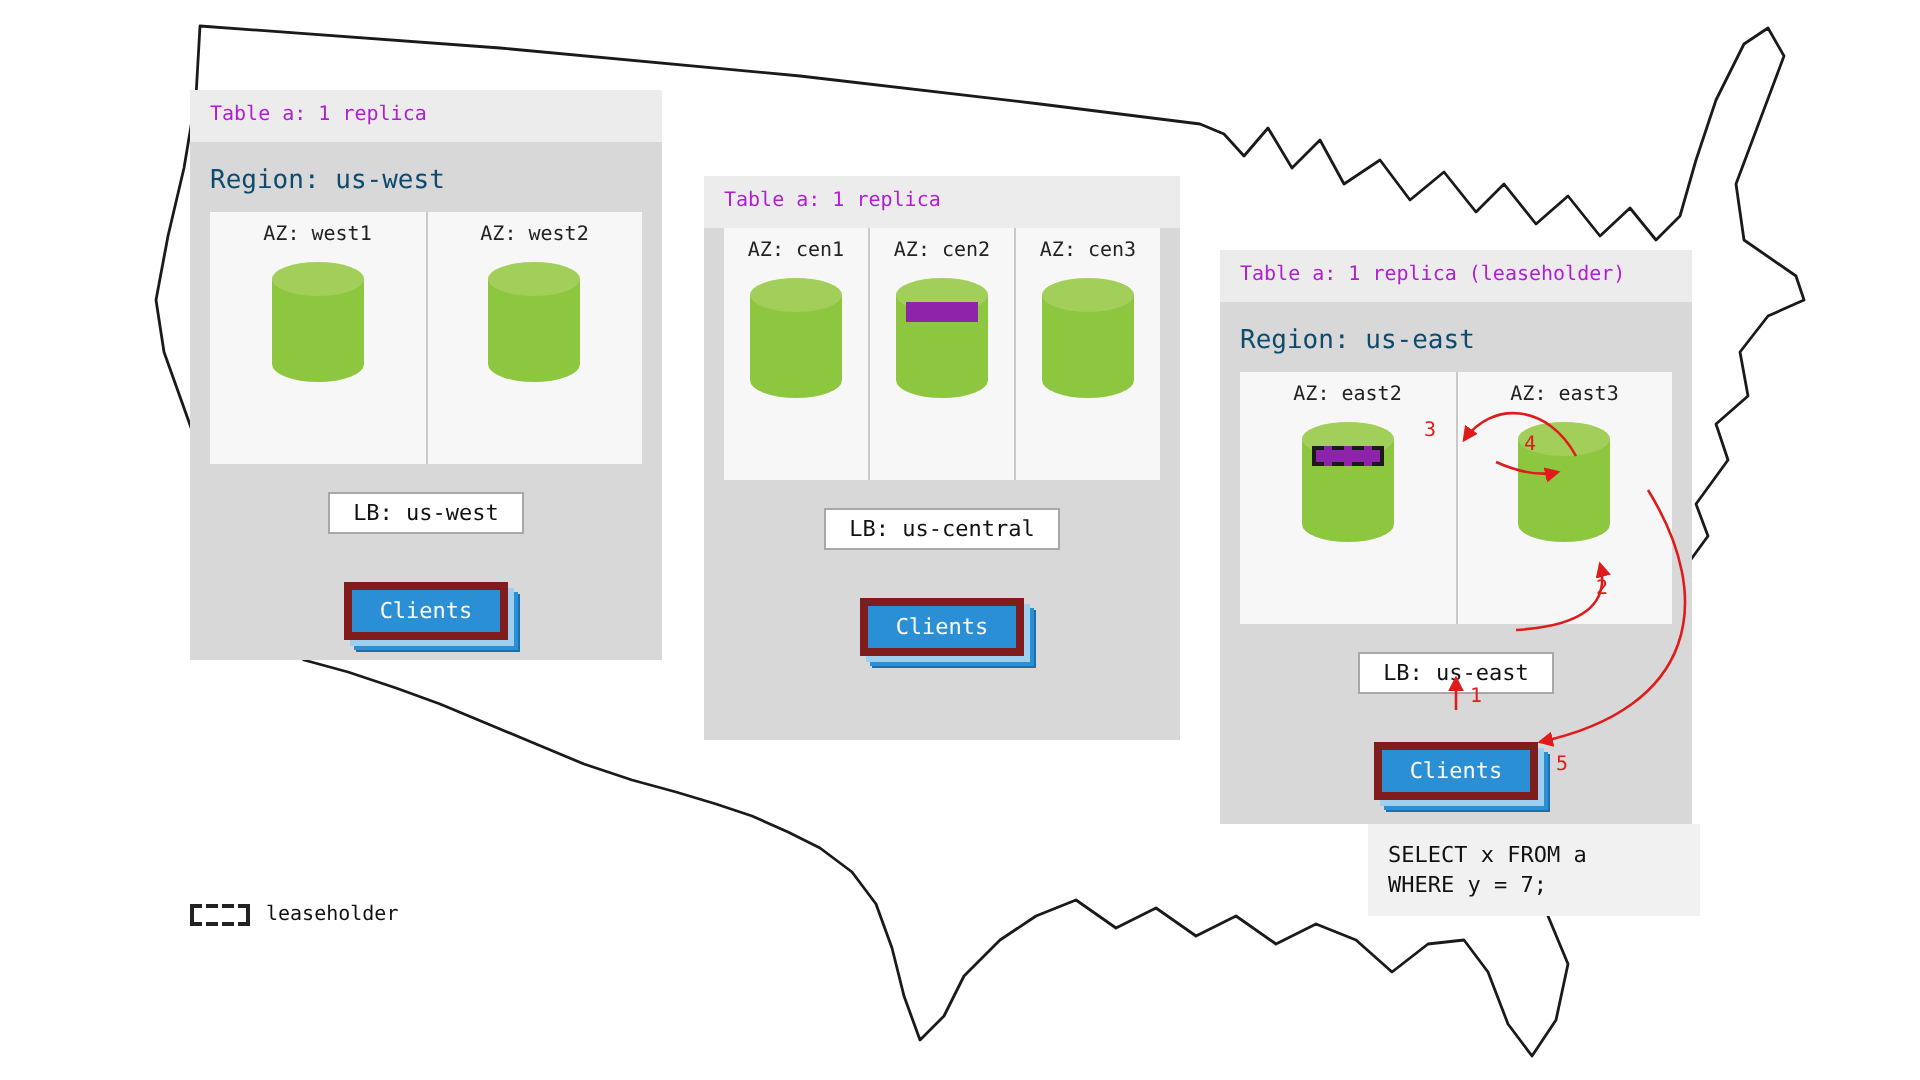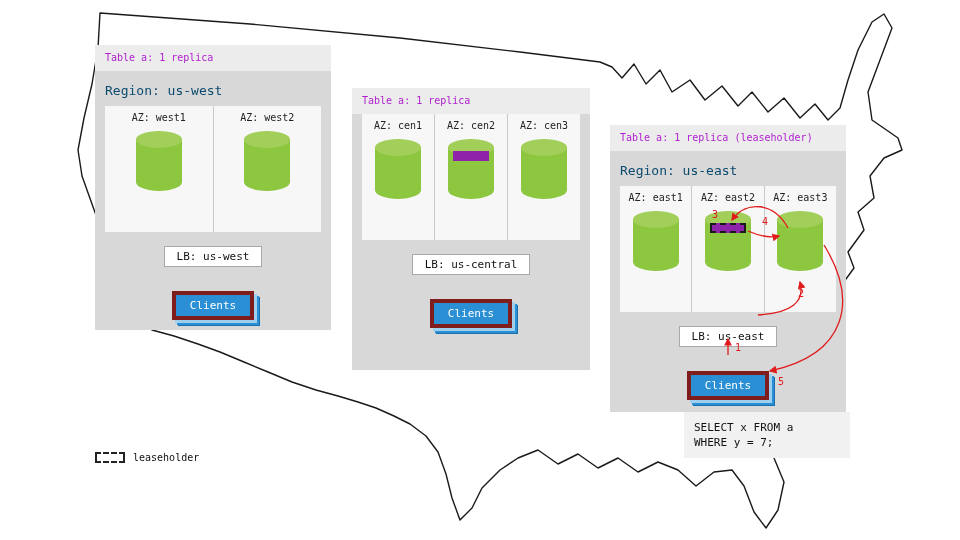--- a/index.html
+++ b/index.html
@@ -118,27 +118,20 @@
     </div>
     <div class="lb-box">LB: us-central</div>
     <div class="clients">Clients</div>
   </div>
 
   <div class="panel" style="left:610px; top:125px; width:236px; height:287px;">
     <div class="panel-header">Table a: 1 replica (leaseholder)</div>
     <div class="region-title">Region: us-east</div>
     <div class="az-box">
       <div class="az-col">
-        <div class="az-label">AZ: east1</div>
-        <div class="cyl">
-          <div class="cyl-body"></div>
-          <div class="cyl-top"></div>
-        </div>
-      </div>
-      <div class="az-col">
         <div class="az-label">AZ: east2</div>
         <div class="cyl">
           <div class="cyl-body"></div>
           <div class="cyl-top"></div>
           <div class="band leaseholder"></div>
         </div>
       </div>
       <div class="az-col">
         <div class="az-label">AZ: east3</div>
         <div class="cyl">

